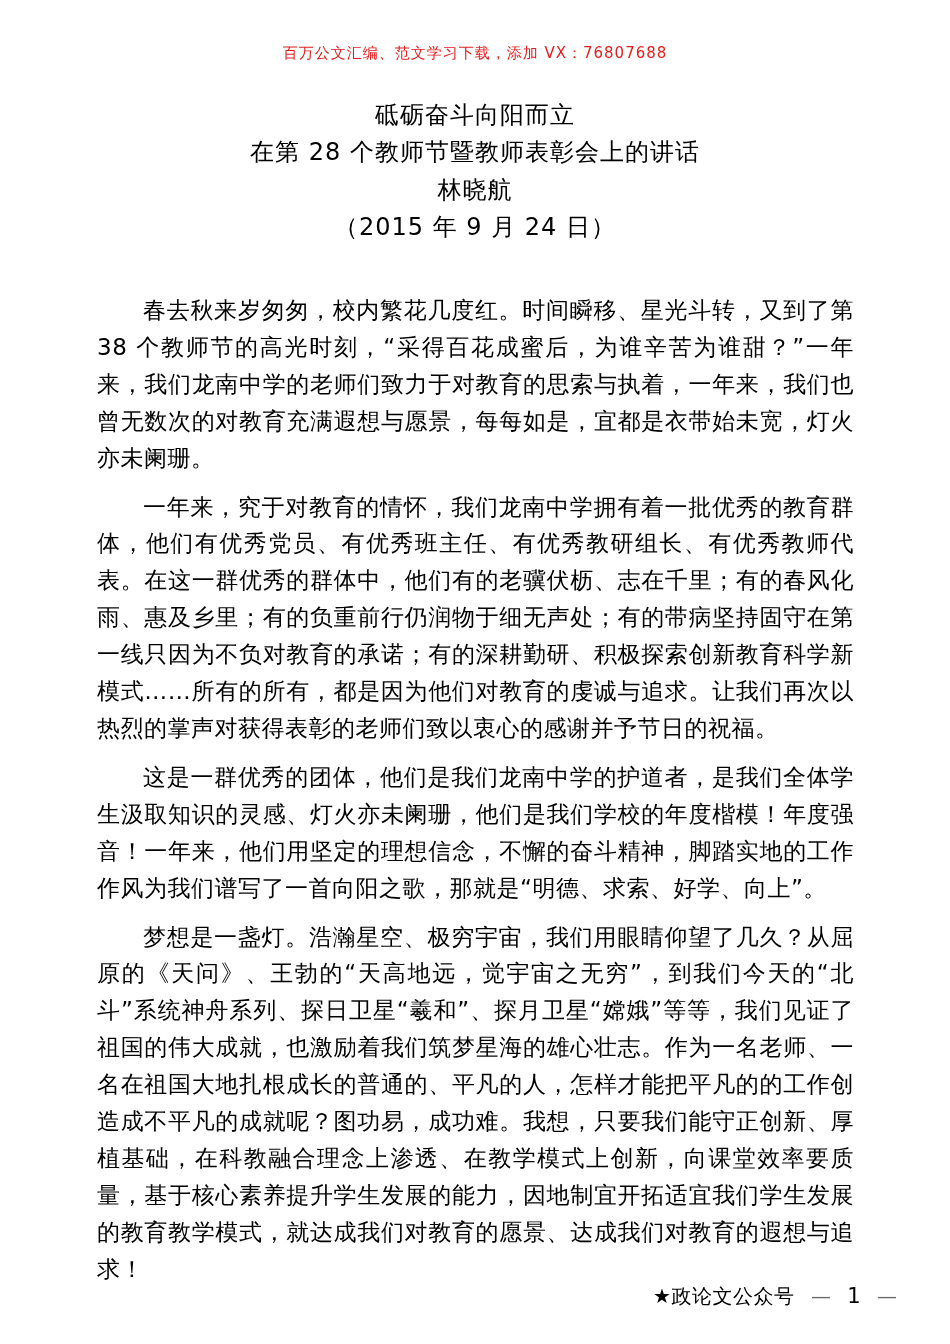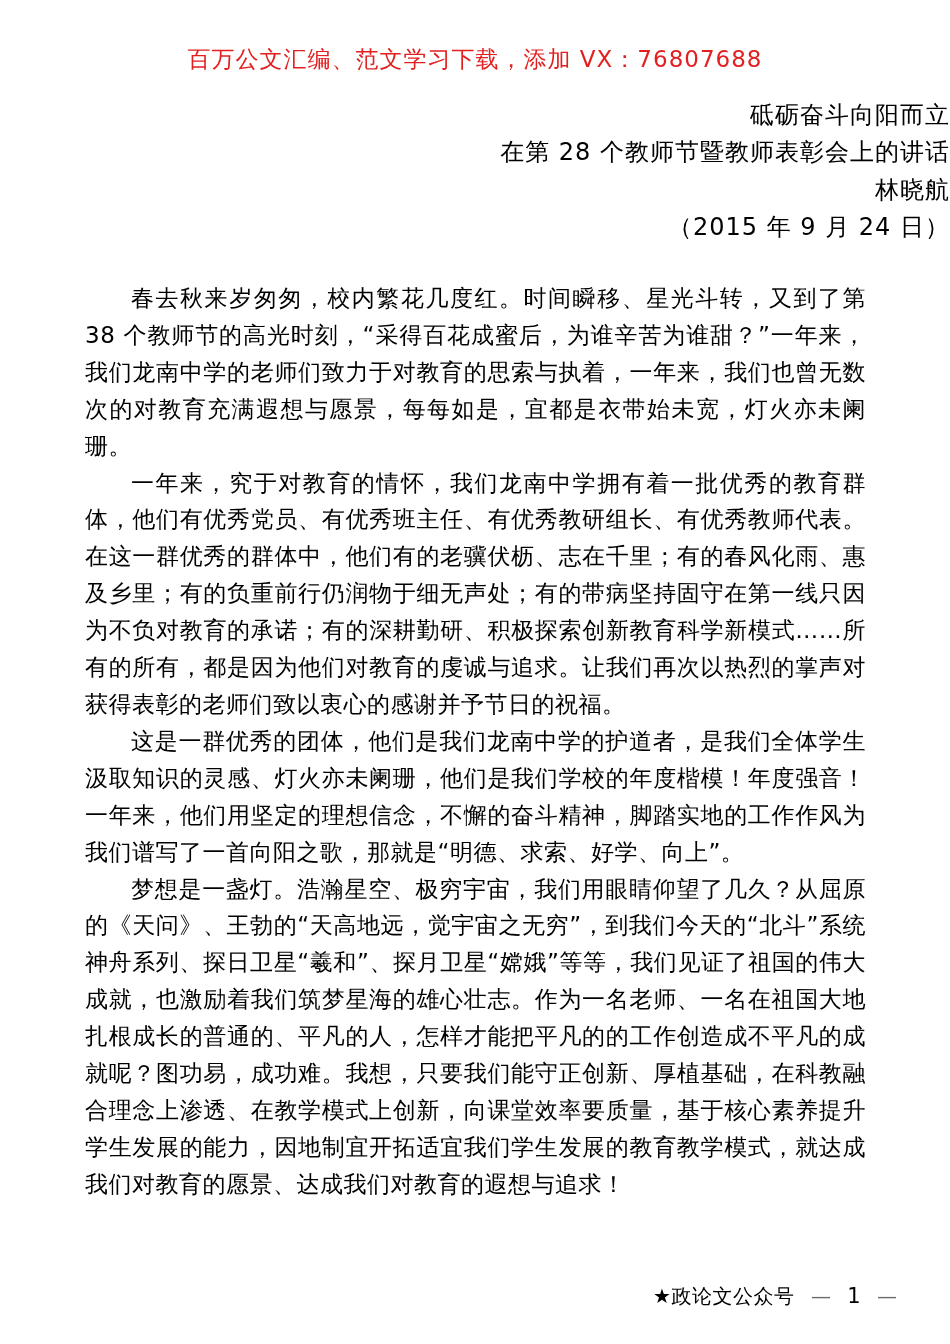--- a/index.html
+++ b/index.html
@@ -17,45 +17,45 @@
     color: #000000;
     overflow: hidden;
   }
   .header-notice {
     position: absolute;
     top: 44px;
     left: 0;
     width: 100%;
     text-align: center;
     color: #e32020;
-    font-size: 23px;
+    font-size: 15px;
     letter-spacing: 1px;
   }
   .title-block {
     position: absolute;
     top: 97px;
     left: 0;
     width: 100%;
-    text-align: right;
+    text-align: center;
     font-size: 24px;
     line-height: 37.4px;
   }
   .title-line { letter-spacing: 1px; }
   .content {
     position: absolute;
     top: 280px;
     left: 85px;
     width: 781px;
     font-size: 23px;
     line-height: 36.9px;
     text-align: justify;
     letter-spacing: 0.5px;
   }
   .content p {
-    margin: 0;
+    margin: 12px;
     padding: 0;
     text-indent: 2em;
   }
   .page-footer {
     position: absolute;
     top: 1283px;
     left: 0;
     width: 100%;
     text-align: right;
     padding-right: 43px;

